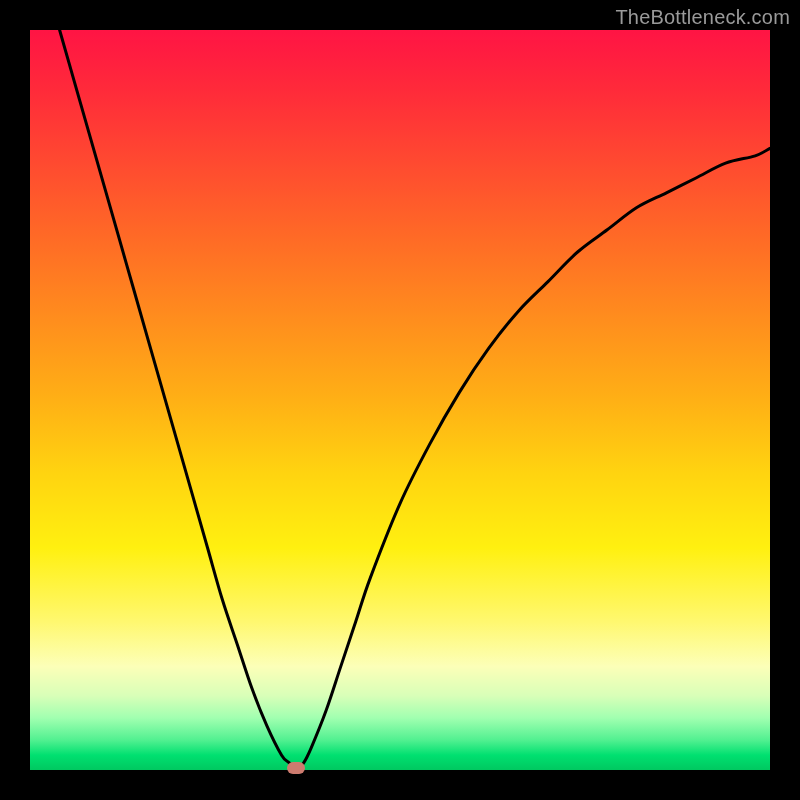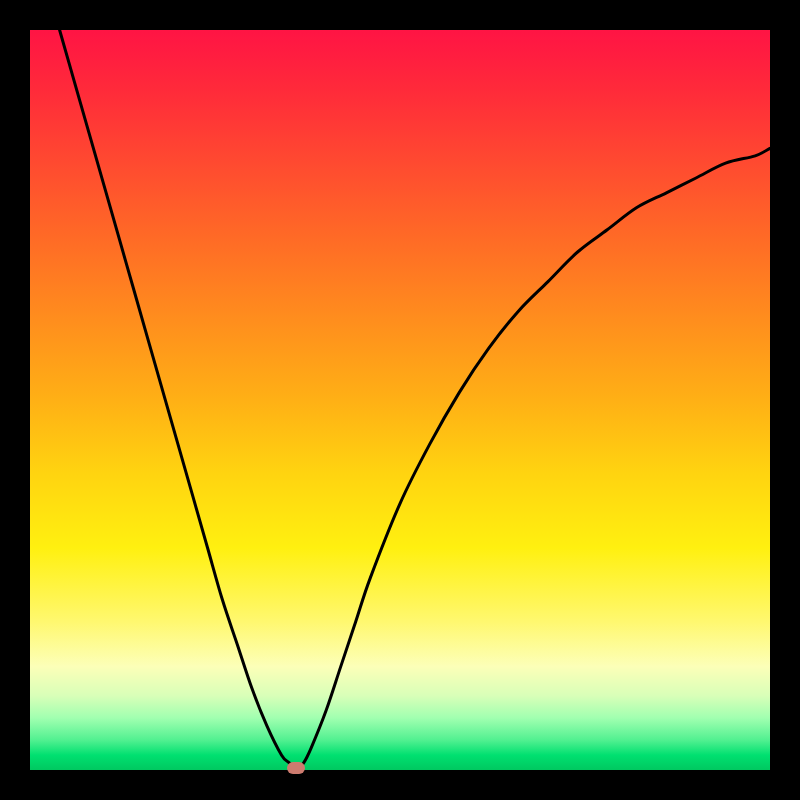--- a/index.html
+++ b/index.html
@@ -75,14 +75,15 @@
   <div class="plot-area">
 
     <svg class="curve" viewBox="0 0 740 740" preserveAspectRatio="none">
       <path id="curve-path" fill="none" stroke="#000" stroke-width="3" stroke-linecap="round" stroke-linejoin="round" d="M 29.6 0 C 32.06666666666667 8.633333333333326 39.46666666666667 34.53333333333329 44.4 51.799999999999955 C 49.33333333333333 69.06666666666662 54.266666666666666 86.33333333333336 59.2 103.60000000000002 C 64.13333333333334 120.86666666666669 69.06666666666666 138.1333333333333 74 155.39999999999998 C 78.93333333333334 172.66666666666666 83.86666666666666 189.93333333333337 88.8 207.20000000000005 C 93.73333333333333 224.46666666666673 98.66666666666667 241.73333333333335 103.60000000000001 259 C 108.53333333333335 276.26666666666665 113.46666666666667 293.53333333333336 118.4 310.8 C 123.33333333333334 328.06666666666666 128.26666666666665 345.3333333333333 133.2 362.59999999999997 C 138.13333333333333 379.8666666666666 143.06666666666666 397.1333333333333 148 414.4 C 152.93333333333334 431.66666666666663 157.86666666666667 448.93333333333334 162.8 466.2 C 167.73333333333335 483.46666666666664 172.66666666666666 500.73333333333335 177.6 518 C 182.53333333333333 535.2666666666667 187.46666666666667 553.7666666666667 192.4 569.8 C 197.33333333333334 585.8333333333333 202.26666666666668 599.4000000000001 207.20000000000002 614.2 C 212.13333333333335 629 217.06666666666666 645.0333333333333 222 658.6 C 226.93333333333334 672.1666666666667 231.86666666666667 684.5 236.8 695.6 C 241.73333333333335 706.7 247.90000000000003 719.0333333333334 251.60000000000002 725.2 C 255.3 731.3666666666667 256.53333333333336 730.1333333333333 259 732.6 C 261.46666666666664 735.0666666666667 263.9333333333333 740 266.4 740 C 268.8666666666667 740 271.33333333333337 736.3000000000001 273.8 732.6 C 276.26666666666665 728.9 277.5 726.4333333333333 281.2 717.8 C 284.9 709.1666666666666 291.06666666666666 694.3666666666666 296 680.8 C 300.93333333333334 667.2333333333333 305.8666666666667 651.1999999999999 310.8 636.4 C 315.73333333333335 621.6 320.6666666666667 606.8 325.6 592 C 330.53333333333336 577.2 333.00000000000006 567.3333333333334 340.40000000000003 547.6 C 347.8 527.8666666666667 360.1333333333333 495.8 370 473.6 C 379.8666666666667 451.40000000000003 389.73333333333335 432.9 399.6 414.4 C 409.4666666666667 395.9 419.3333333333333 378.63333333333327 429.2 362.59999999999997 C 439.06666666666666 346.56666666666666 448.93333333333334 331.7666666666667 458.8 318.20000000000005 C 468.6666666666667 304.6333333333334 478.53333333333336 292.3 488.40000000000003 281.2 C 498.2666666666667 270.09999999999997 508.1333333333333 261.46666666666664 518 251.59999999999997 C 527.8666666666667 241.7333333333333 537.7333333333333 230.63333333333333 547.6 222 C 557.4666666666667 213.36666666666667 567.3333333333334 207.20000000000007 577.2 199.80000000000007 C 587.0666666666667 192.40000000000006 596.9333333333333 183.7666666666667 606.8 177.60000000000002 C 616.6666666666666 171.43333333333334 626.5333333333333 167.7333333333333 636.4 162.79999999999995 C 646.2666666666667 157.86666666666662 656.1333333333333 152.9333333333333 666 148 C 675.8666666666667 143.0666666666667 685.7333333333332 136.90000000000003 695.5999999999999 133.20000000000005 C 705.4666666666666 129.50000000000006 717.8 128.26666666666674 725.1999999999999 125.80000000000007 C 732.5999999999999 123.33333333333339 737.5333333333333 119.63333333333333 740 118.39999999999998"></path>
     </svg>
 
     <div class="marker" id="marker" style="left: 257.4px; top: 732px;"></div>
 
   </div>
 
+  <div class="watermark">TheBottleneck.com</div>
 
 </div>
 
 </body></html>

